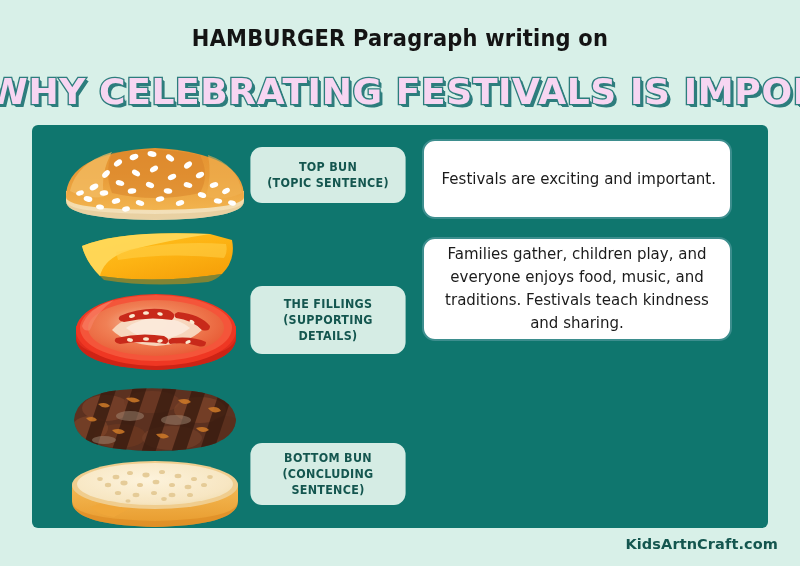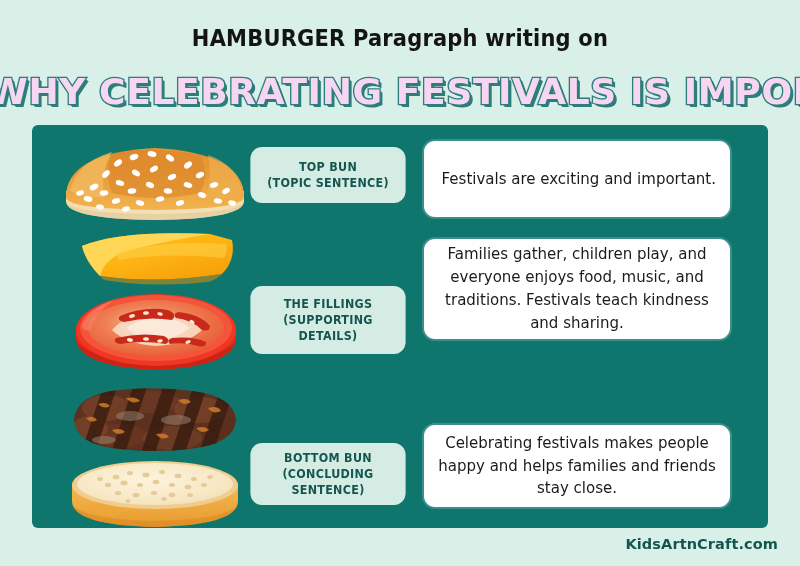--- a/index.html
+++ b/index.html
@@ -404,19 +404,16 @@
       <div>SENTENCE)</div>
     </div>
   </div>
 
   <div class="textbox textbox-1">
     <span>Festivals are exciting and important.</span>
   </div>
   <div class="textbox textbox-2">
     <span>Families gather, children play, and everyone enjoys food, music, and traditions. Festivals teach kindness and sharing.</span>
   </div>
-  <div class="textbox textbox-3">
-    <span>Celebrating festivals makes people happy and helps families and friends stay close.</span>
-  </div>
 
 </div>
 
 <div class="footer">KidsArtnCraft.com</div>
 
 </body></html>

